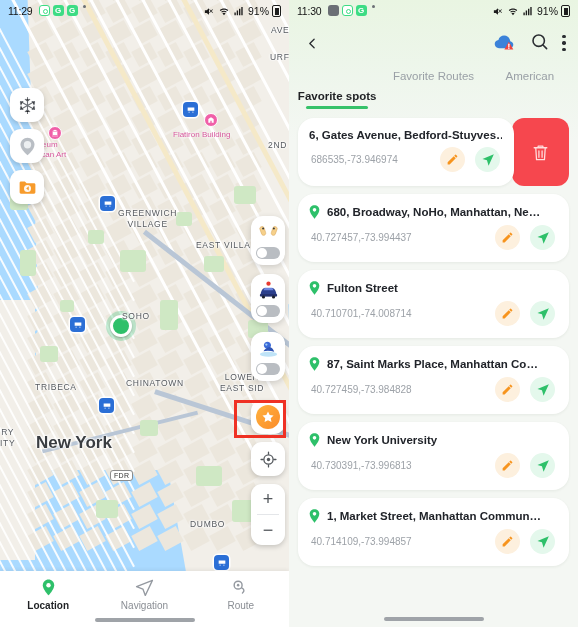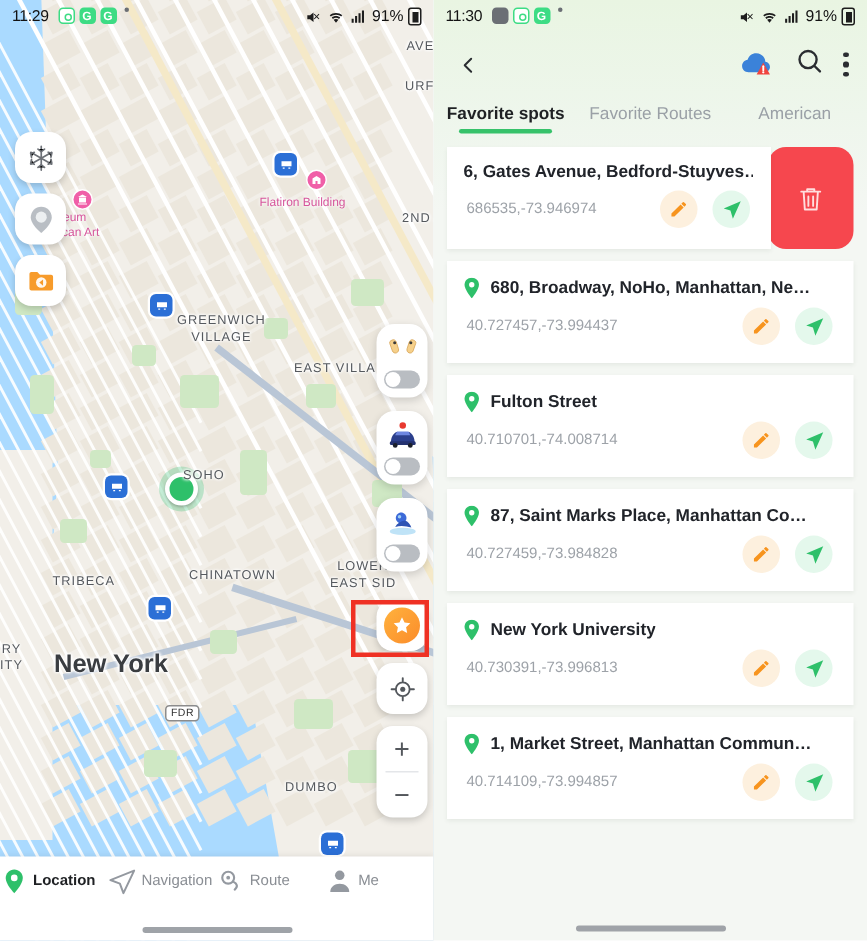--- a/index.html
+++ b/index.html
@@ -154,21 +154,21 @@
     position: absolute; left: 234px; top: 400px; width: 52px; height: 38px;
     border: 3px solid #ef3124; z-index: 40; pointer-events: none;
   }
 
   
   .bottom-nav {
     position: absolute; left: 0; bottom: 0; width: 289px; height: 56px;
     background: #fff; display: flex; align-items: flex-start; padding-top: 7px; z-index: 30;
     box-shadow: 0 -1px 4px rgba(0,0,0,.07);
   }
-  .nav-item { flex: 1; display: flex; flex-direction: row; align-items: center; gap: 3px; }
+  .nav-item { flex: 1; display: flex; flex-direction: column; align-items: center; gap: 3px; }
   .nav-item svg { width: 19px; height: 19px; }
   .nav-label { font-size: 10px; color: #8a8e94; }
   .nav-item.active .nav-label { color: #1f2124; font-weight: bold; }
   .home-bar { position: absolute; left: 50%; transform: translateX(-50%); bottom: 5px; width: 100px; height: 4px; border-radius: 3px; background: #9fa3a8; }
 
   
   .list-panel { position: relative; width: 289px; height: 627px; background: #f4f7f3; overflow: hidden; }
   .lp-bg {
     position: absolute; left: 0; top: 0; width: 100%; height: 140px;
     background: linear-gradient(180deg,#e9f5e2 0%, #eef6ec 55%, #f4f7f3 100%);
@@ -182,39 +182,39 @@
   .back-chev { width: 22px; height: 22px; display: flex; align-items: center; justify-content: center; }
   .back-chev svg { width: 13px; height: 13px; stroke: #2a2d31; fill: none; stroke-width: 2.4; }
   .hdr-right { margin-left: auto; display: flex; align-items: center; gap: 13px; }
   .cloud-ic { position: relative; width: 24px; height: 20px; }
   .search-ic svg { width: 19px; height: 19px; stroke: #2a2d31; fill: none; stroke-width: 2; }
   .kebab { width: 4px; display: flex; flex-direction: column; gap: 3px; align-items: center; }
   .kebab span { width: 3.4px; height: 3.4px; border-radius: 50%; background: #2a2d31; }
 
   .tabs { position: relative; display: flex; z-index: 5; padding: 6px 0 0; }
   .tab { flex: 1; text-align: center; font-size: 11.5px; color: #9aa0a6; padding-bottom: 7px; position: relative; }
-  .tab.active { color: #1f2124; font-weight: bold; }
+  .tab.active { color: #1f2124; font-weight: bold; margin-top: 20px; }
   .tab.active::after {
     content: ""; position: absolute; left: 50%; transform: translateX(-50%);
     bottom: 0; width: 62px; height: 3px; border-radius: 2px; background: #36c26a;
   }
 
   .list-area { position: relative; z-index: 5; padding: 9px 9px 0; display: flex; flex-direction: column; gap: 8px; }
 
   .row-wrap { position: relative; height: 68px; border-radius: 12px; }
   .row-wrap.swiped { overflow: visible; }
   .delete-btn {
     position: absolute; right: 0; top: 0; width: 57px; height: 68px;
     background: #f6474e; border-radius: 12px;
     display: flex; align-items: center; justify-content: center;
   }
   .delete-btn svg { width: 19px; height: 19px; fill: none; stroke: #ffdede; stroke-width: 1.6; }
   .row-card {
     position: absolute; left: 0; top: 0; height: 68px; background: #fff;
-    border-radius: 0; box-shadow: 0 1px 3px rgba(30,50,35,.07);
+    border-radius: 16px; box-shadow: 0 1px 3px rgba(30,50,35,.07);
     padding: 11px 12px 0 11px; display: flex; flex-direction: column; gap: 6px;
   }
   .row-card.full { width: 100%; }
   .row-card.part { width: 216px; }
   .row-top { display: flex; align-items: center; gap: 7px; }
   .pin-ic svg { width: 11px; height: 14px; fill: #2ec06a; display: block; }
   .row-title { font-size: 11.5px; font-weight: bold; color: #21242a; white-space: nowrap; overflow: hidden; }
   .row-bottom { display: flex; align-items: center; }
   .row-coords { font-size: 10px; color: #9da2a8; padding-left: 2px; }
   .row-actions { margin-left: auto; display: flex; align-items: center; gap: 10px; padding-right: 2px; }
@@ -768,27 +768,20 @@
         <span class="nav-label">Navigation</span>
       </div>
       <div class="nav-item">
         <svg viewBox="0 0 24 24">
           <circle cx="9" cy="9" r="5" fill="none" stroke="#9499a0" stroke-width="1.8"></circle>
           <circle cx="9" cy="9" r="1.6" fill="#9499a0"></circle>
           <path d="M13.5 12.5c3 1.5 4 4 1 6.5" fill="none" stroke="#9499a0" stroke-width="1.8" stroke-linecap="round"></path>
         </svg>
         <span class="nav-label">Route</span>
       </div>
-      <div class="nav-item">
-        <svg viewBox="0 0 24 24">
-            <circle cx="12" cy="7" r="4" fill="#9499a0"></circle>
-            <path d="M4 21c0-4.4 3.6-7 8-7s8 2.6 8 7z" fill="#9499a0"></path>
-          </svg>
-        <span class="nav-label">Me</span>
-      </div>
       <div class="home-bar"></div>
     </div>
   </div>
 
   <div class="list-panel">
     <div class="lp-bg"></div>
 
     <div class="lp-statusbar">
       <div class="sb-left">
         <span class="sb-time">11:30</span>

